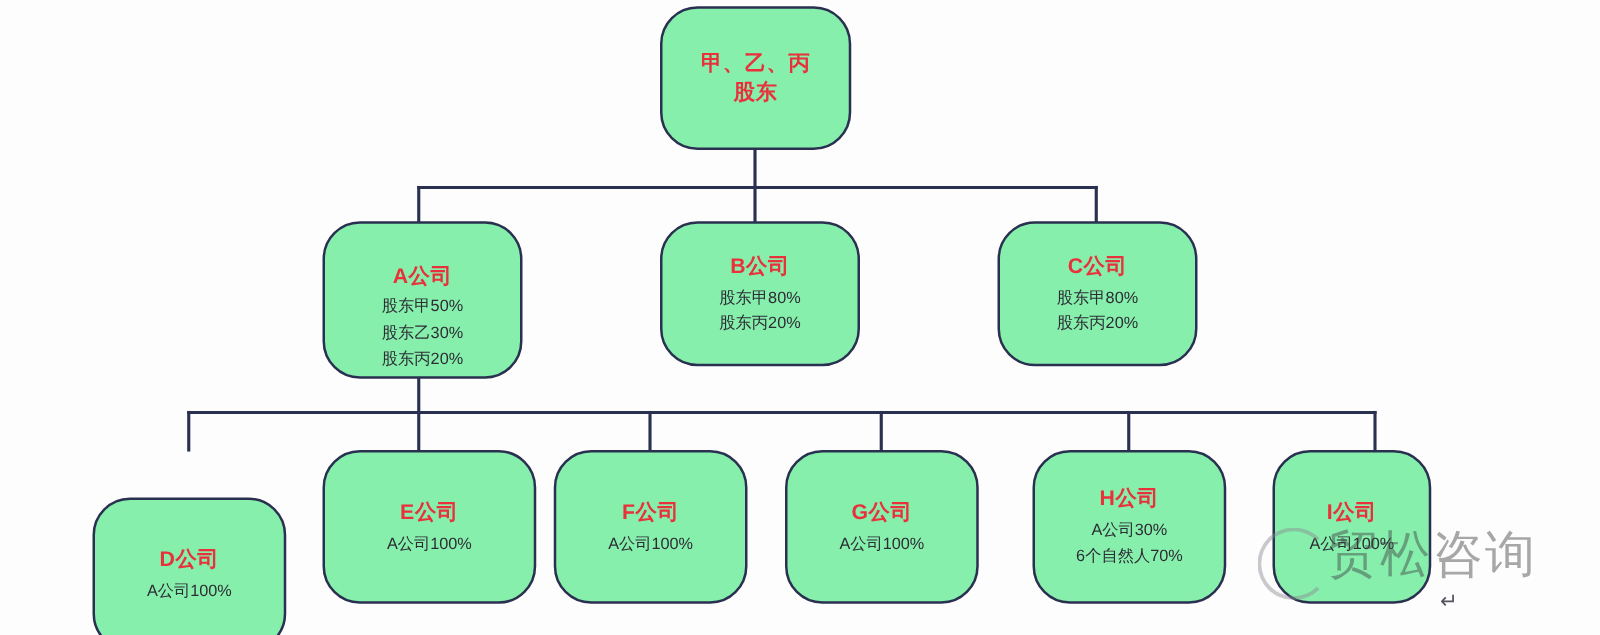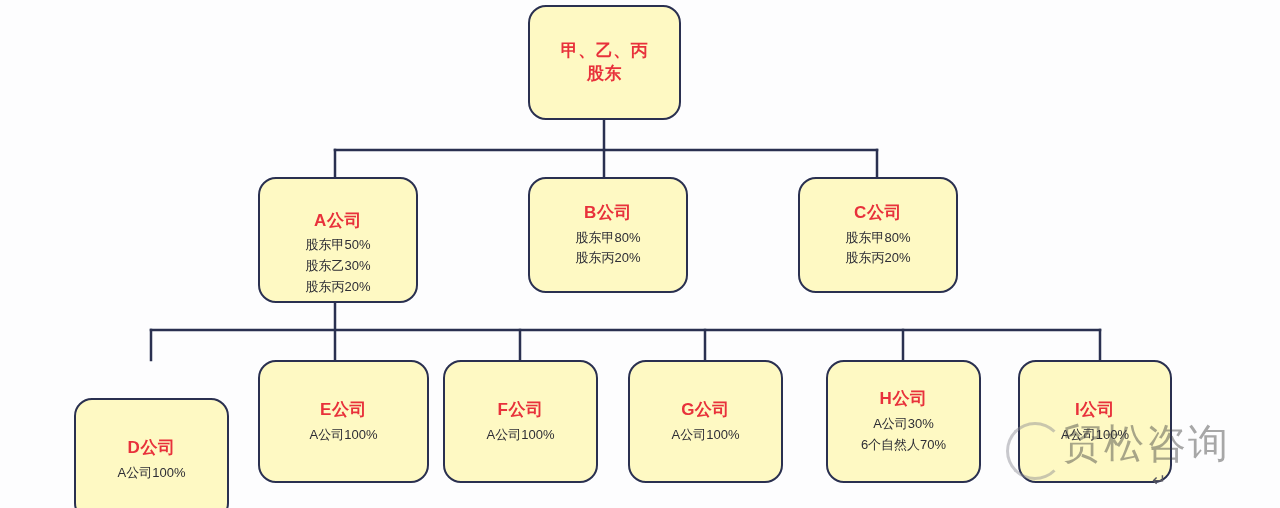--- a/index.html
+++ b/index.html
@@ -23,23 +23,23 @@
     position: absolute;
     left: 0;
     top: 0;
     width: 1280px;
     height: 508px;
     pointer-events: none;
   }
   .node {
     position: absolute;
     box-sizing: border-box;
-    background: #fef9c3;
+    background: #86efac;
     border: 2.5px solid #2a3050;
-    border-radius: 18px;
+    border-radius: 30px;
     display: flex;
     flex-direction: column;
     align-items: center;
     justify-content: center;
     text-align: center;
     padding: 4px 6px;
   }
   .node-title {
     color: #e8313b;
     font-weight: bold;
@@ -170,21 +170,21 @@
     <div class="node-title">G公司</div>
     <div class="node-sub first">A公司100%</div>
   </div>
 
   <div class="node" style="left:826px; top:360px; width:155px; height:123px;">
     <div class="node-title">H公司</div>
     <div class="node-sub first">A公司30%</div>
     <div class="node-sub">6个自然人70%</div>
   </div>
 
-  <div class="node" style="left:1018px; top:360px; width:154px; height:123px;text-align:center;">
+  <div class="node" style="left:1018px; top:360px; width:127px; height:123px;text-align:center;">
     <div class="node-title">I公司</div>
     <div class="node-sub first">A公司100%</div>
   </div>
 
   <div class="watermark">
     <div class="wm-ring"></div>
     <div class="wm-text">贸松咨询</div>
   </div>
 
   <div class="pilcrow">↵</div>

